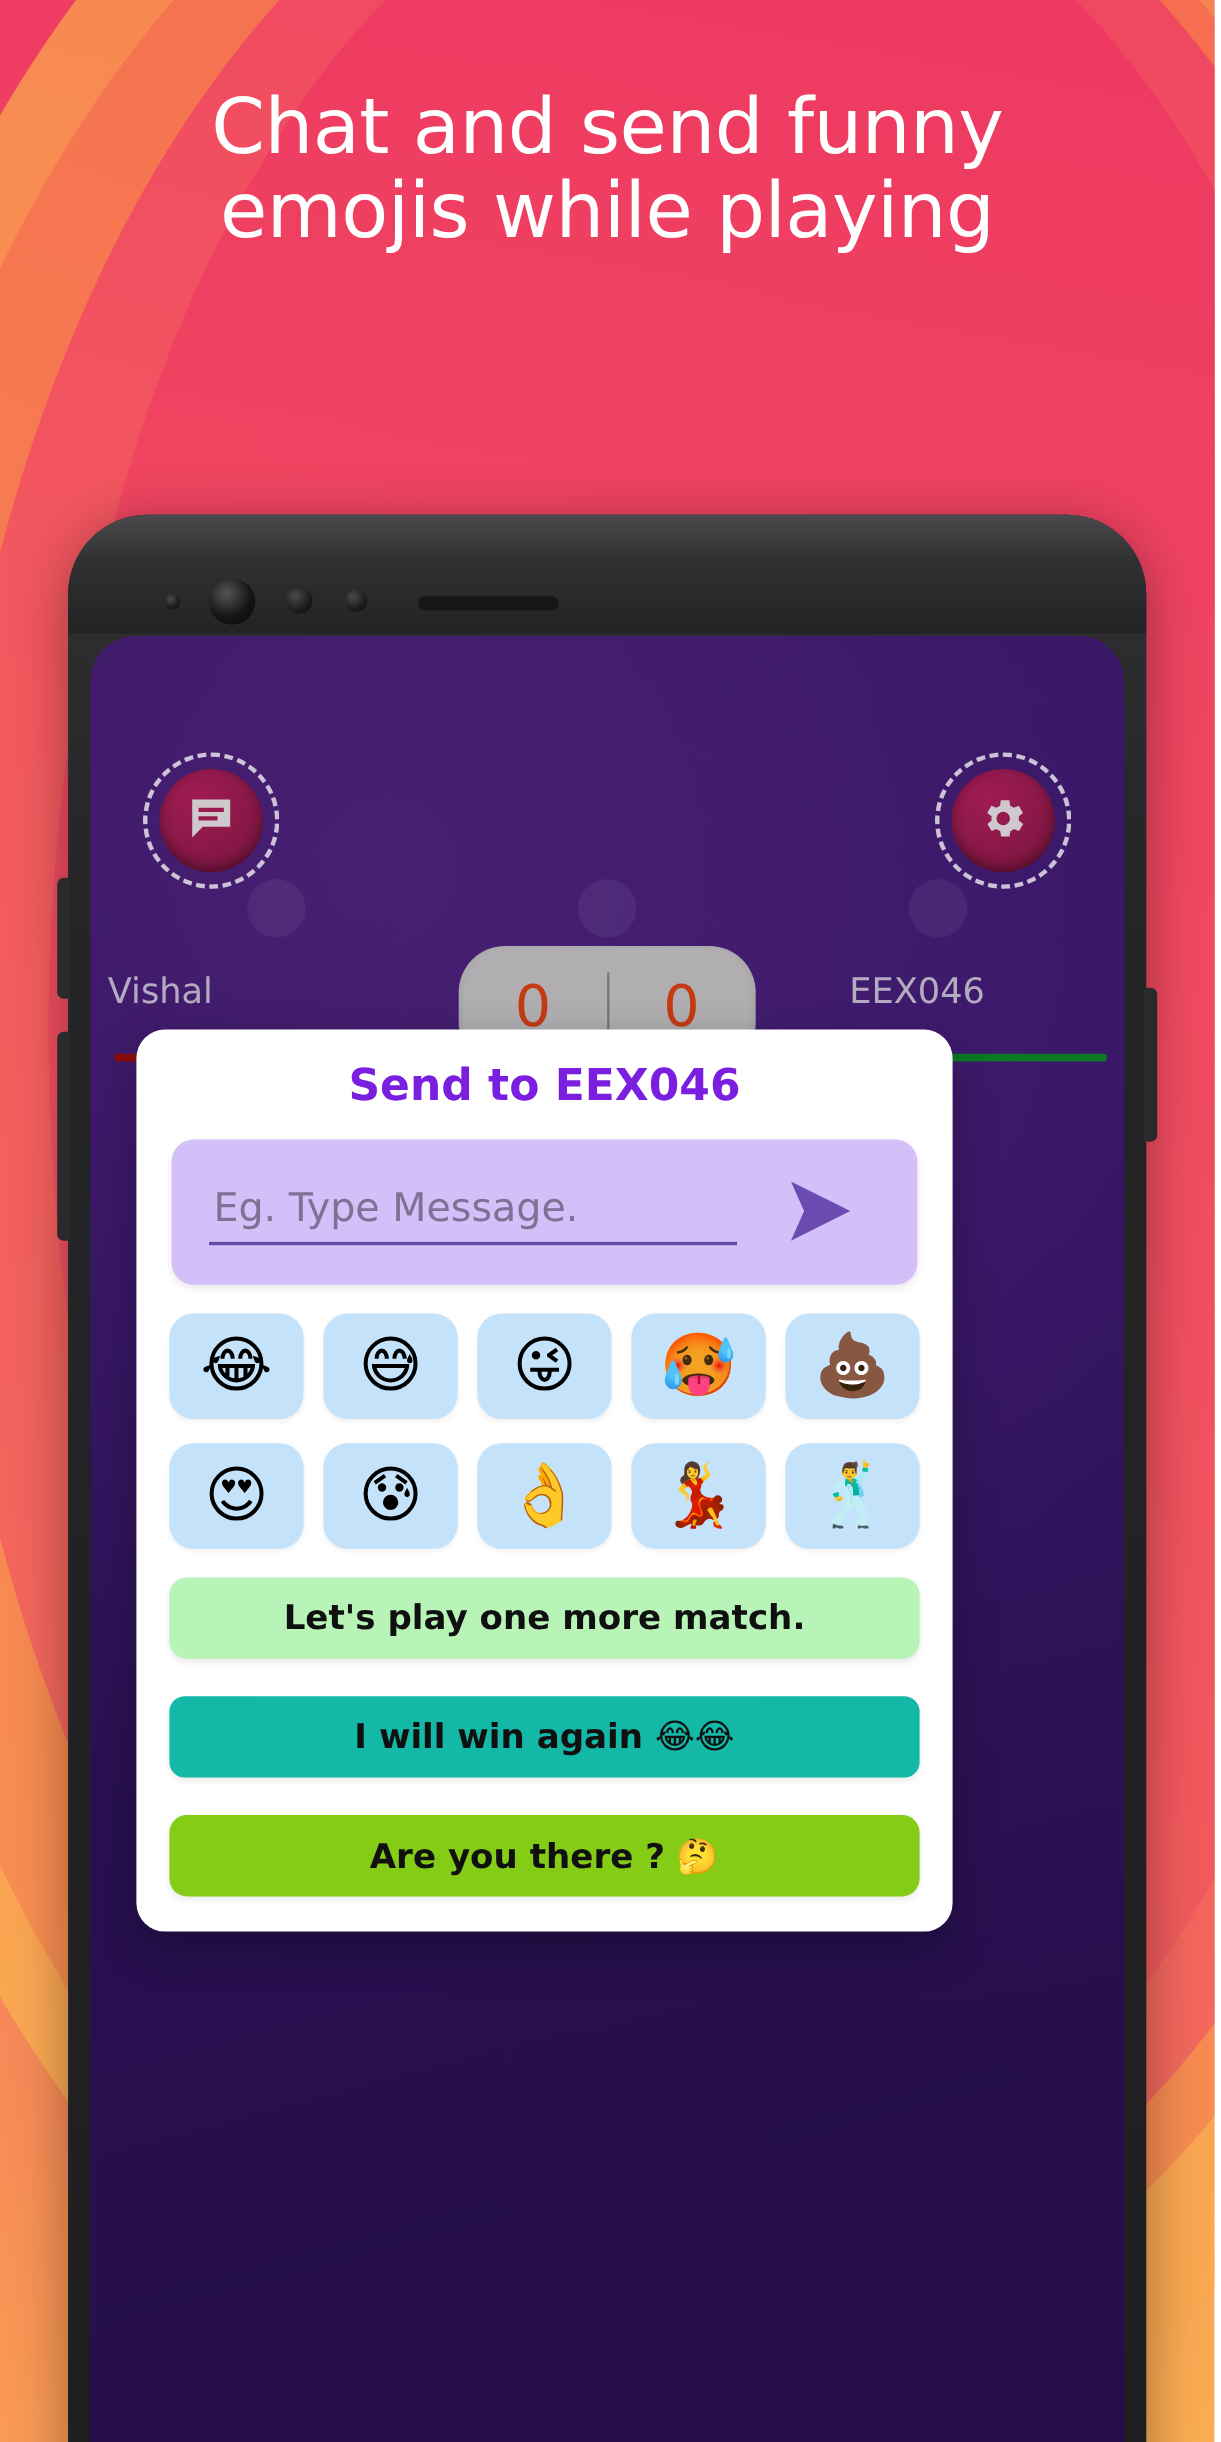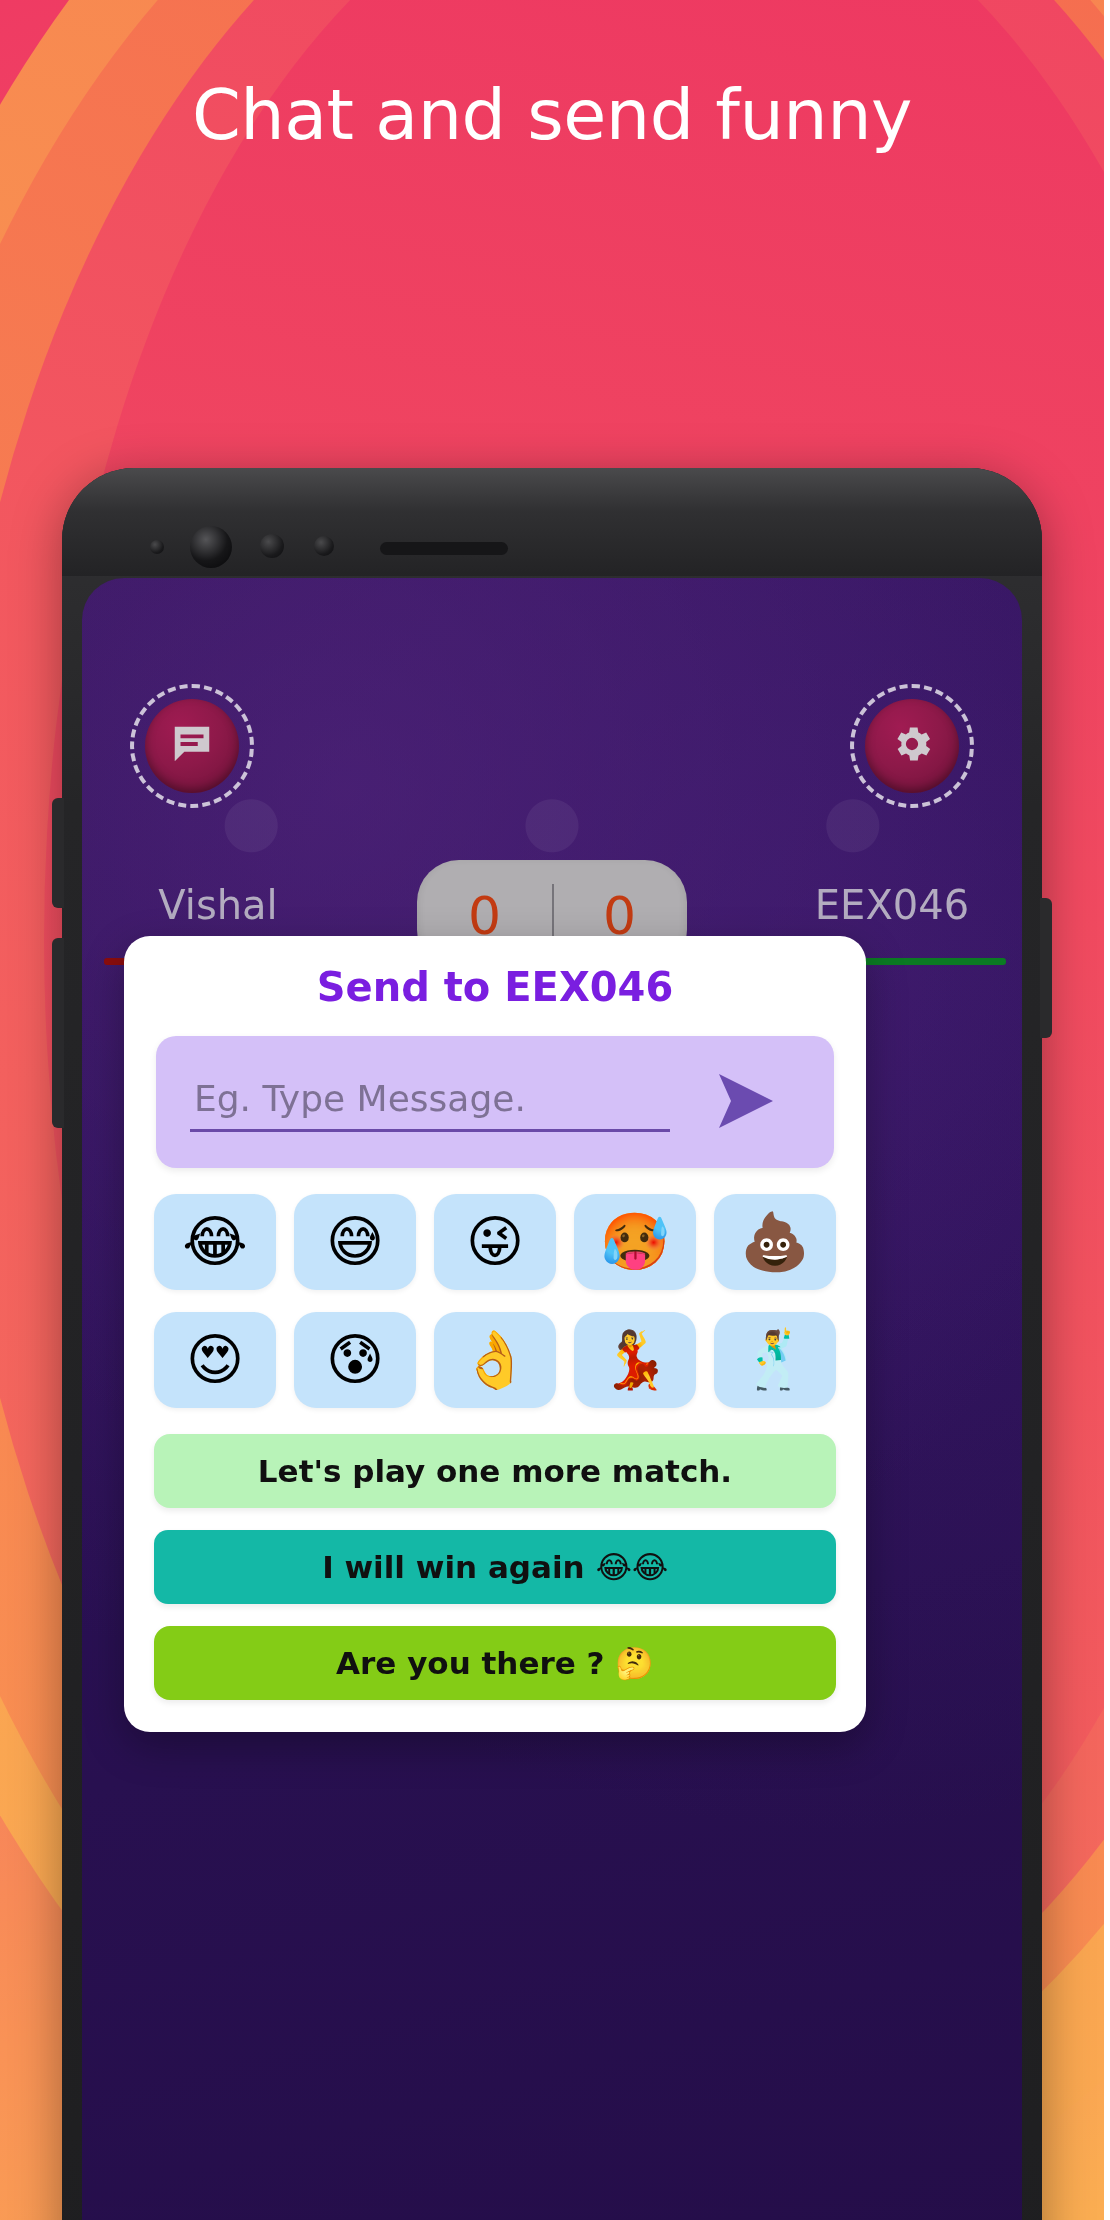--- a/index.html
+++ b/index.html
@@ -171,23 +171,23 @@
   #score-row {
     position: absolute;
     left: 0; right: 0;
     top: 282px;
     height: 116px;
   }
   .player {
     position: absolute;
     top: 22px;
     width: 240px;
-    text-align: center;
+    text-align: left;
     color: #b3acc0;
-    font-size: 40px;
+    font-size: 32px;
     font-weight: 400;
     font-family: "DejaVu Sans", sans-serif;
   }
   #player-left  { left: 16px; }
   #player-right { right: 10px; }
   .player-underline {
     position: absolute;
     height: 7px;
     border-radius: 3px;
     top: 98px;
@@ -297,21 +297,21 @@
     cursor: pointer;
     box-shadow: 0 2px 5px rgba(0,0,0,.06);
     font-family: "DejaVu Sans", sans-serif;
   }
 
   
   #quick-replies {
     margin: 26px 30px 0;
     display: flex;
     flex-direction: column;
-    gap: 22px;
+    gap: 34px;
   }
   .quick-reply {
     height: 74px;
     border-radius: 16px;
     display: flex;
     align-items: center;
     justify-content: center;
     font-size: 31px;
     font-weight: bold;
     color: #101010;
@@ -327,20 +327,21 @@
 
 <div id="screen">
 
   <div class="bg-arc arc1"></div>
   <div class="bg-arc arc2"></div>
   <div class="bg-arc arc3"></div>
   <div class="bg-arc arc4"></div>
 
   <div id="headline">
     <span class="hl-line">Chat and send funny</span>
+    <span class="hl-line">emojis while playing</span>
   </div>
 
   <div id="phone">
     <div id="phone-bezel"></div>
     <div id="phone-side-top"></div>
     <div id="phone-side-vol"></div>
     <div id="phone-side-mid"></div>
 
     <div id="phone-topbar">
       <div class="sensor" id="sensor-a"></div>

